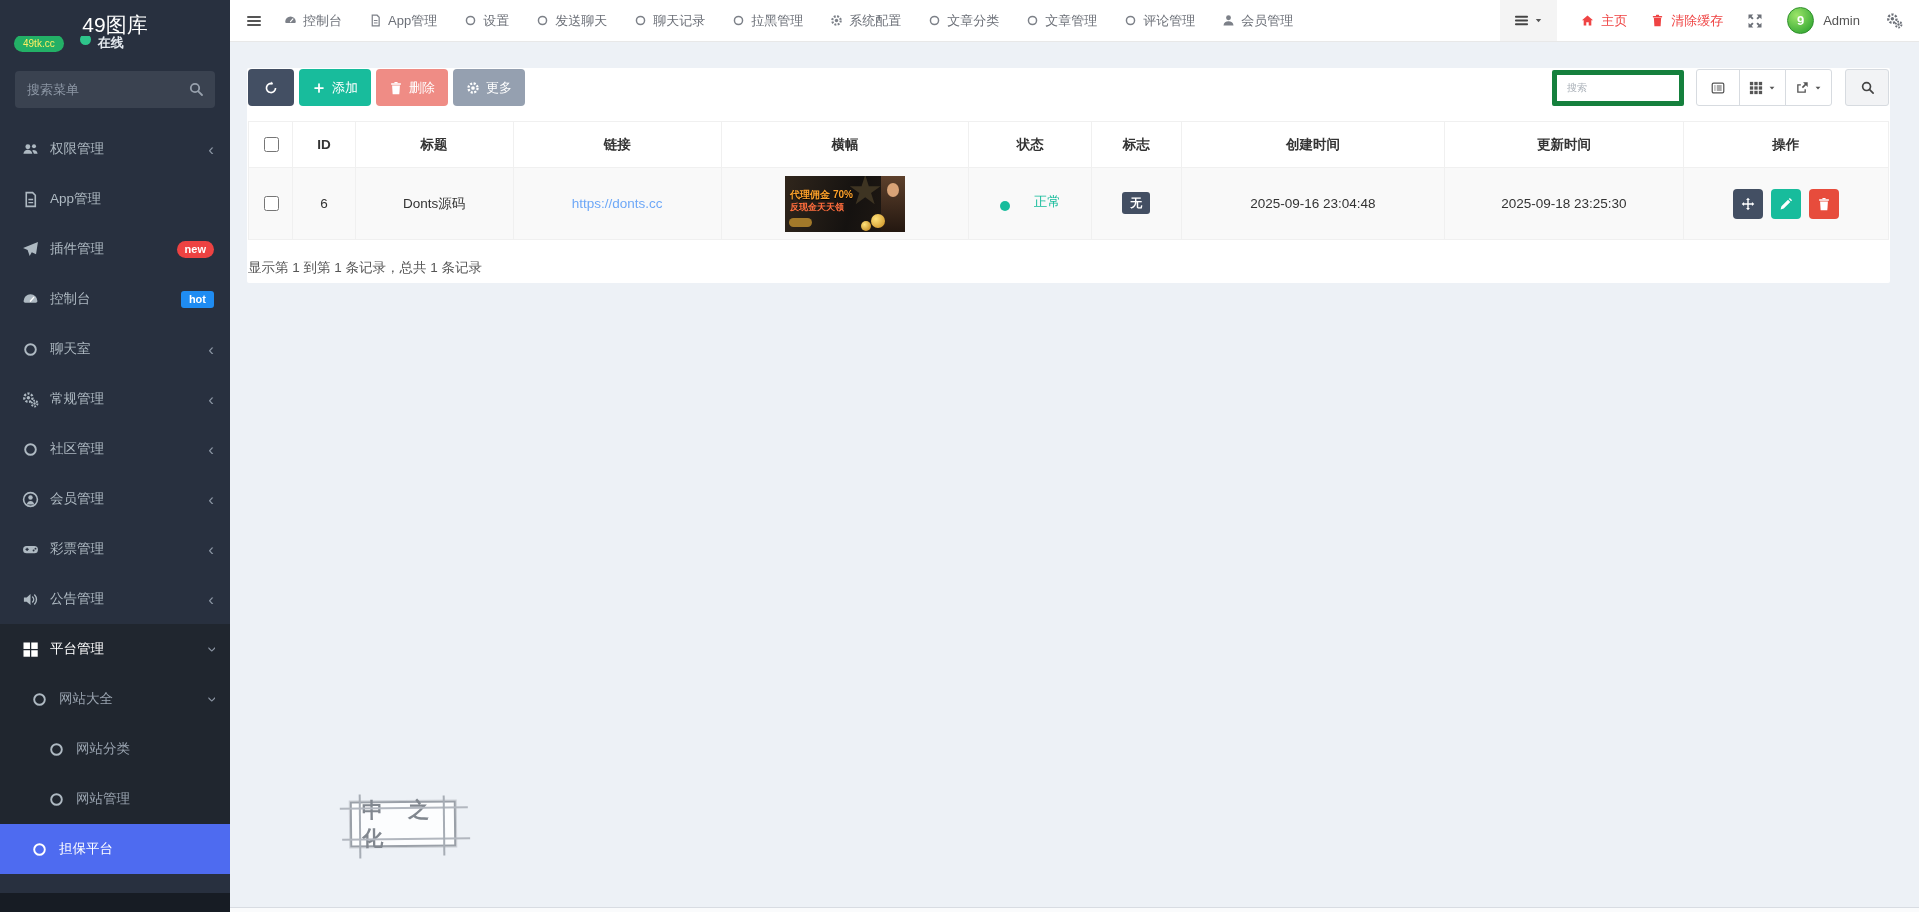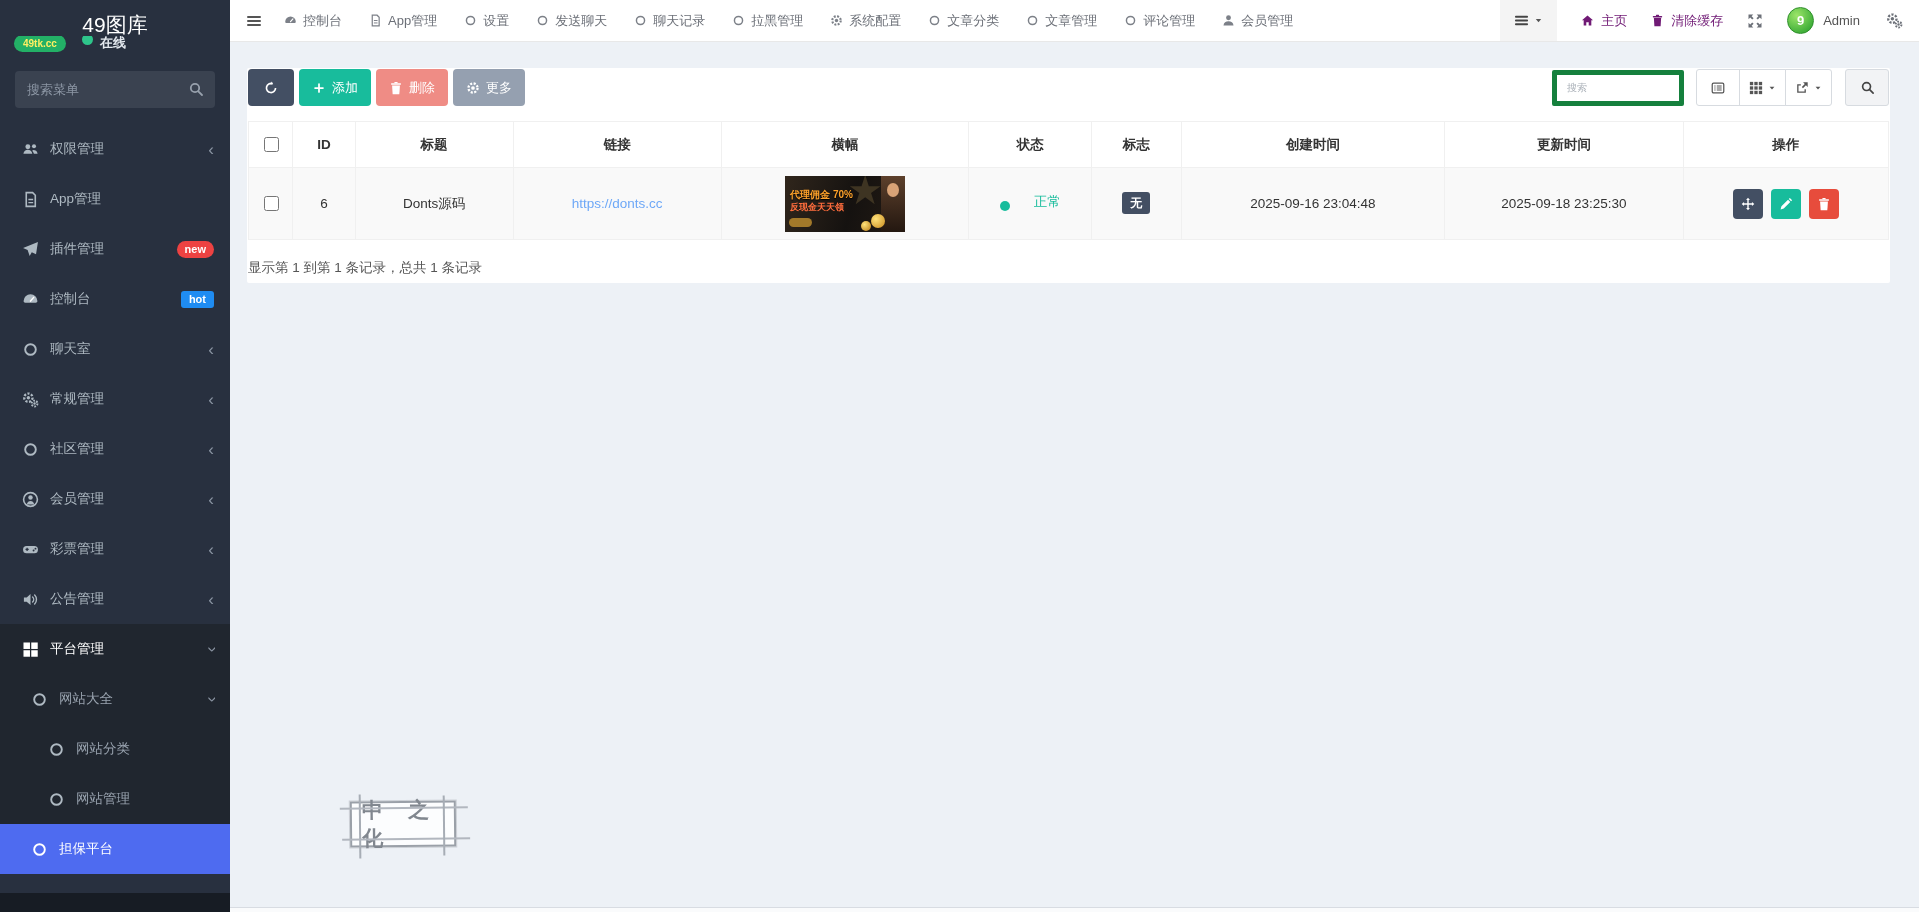--- a/index.html
+++ b/index.html
@@ -5,21 +5,21 @@
   html,body{margin:0;padding:0;width:1919px;height:912px;overflow:hidden;
     font-family:"Liberation Sans","DejaVu Sans",sans-serif;background:#edf1f6;}
   *{box-sizing:border-box}
   svg{width:100%;height:100%;display:block}
   .app{display:flex;width:1919px;height:912px}
 
   
   .sidebar{width:230px;background:#28303f;color:#aeb9c2;flex-shrink:0;display:flex;flex-direction:column}
   .side-title{color:#fff;font-size:21px;text-align:center;padding-top:11px;height:36px;font-weight:400}
   .side-status{display:flex;align-items:center;gap:16px;padding-left:14px;height:20px;overflow:hidden}
-  .site-badge{background:#23b066;color:#ffef62;font-size:10px;font-weight:bold;padding:3px 9px;border-radius:9px;transform:translateY(-3px)}
+  .site-badge{background:#23b066;color:#ffef62;font-size:10px;font-weight:normal;padding:3px 9px;border-radius:9px;transform:translateY(-3px)}
   .online{display:flex;align-items:flex-start;gap:7px;color:#e3e8ee;font-size:13px;font-weight:bold;transform:translateY(-3px)}
   .online .odot{width:11px;height:11px;border-radius:50%;background:#2ec58b}
   .side-search{margin:15px 15px 16px;position:relative}
   .side-search input{width:100%;height:37px;background:#3a4250;border:none;border-radius:4px;color:#86efac;padding:0 34px 0 12px;font-size:13px;outline:none}
   .side-search input::placeholder{color:#8d97a5}
   .side-search .sicon{position:absolute;right:11px;top:10px;width:16px;height:16px;color:#98a1ad}
   .menu{flex:1;display:flex;flex-direction:column}
   .menu-item{height:50px;display:flex;align-items:center;padding:0 16px 0 22px;font-size:13.5px;cursor:pointer;flex-shrink:0}
   .menu-item .mico{width:17px;height:17px;margin-right:11px;flex-shrink:0;display:inline-flex;color:#aeb9c2}
   .menu-item .chev{margin-left:auto;color:#8b95a3;font-size:17px;line-height:1}
@@ -40,21 +40,21 @@
   .topbar{height:42px;background:#fff;border-bottom:1px solid #e8e8e8;display:flex;align-items:center}
   .burger{width:48px;display:flex;justify-content:center;color:#555;cursor:pointer}
   .burger .hico{width:16px;height:16px}
   .tabs{display:flex;align-items:center;gap:27px;margin-left:6px}
   .tab{display:flex;align-items:center;gap:6px;color:#6c7078;font-size:13px;cursor:pointer;white-space:nowrap}
   .tab .tico{width:13px;height:13px;color:#7c8088;display:inline-flex;flex-shrink:0}
   .top-right{margin-left:auto;display:flex;align-items:center;height:100%}
   .menubtn{width:57px;height:100%;background:#f4f4f4;display:flex;align-items:center;justify-content:center;gap:5px;color:#444;cursor:pointer}
   .menubtn .hico{width:15px;height:15px}
   .caret{width:9px;height:9px;display:inline-flex;color:#555}
-  .top-link{display:flex;align-items:center;gap:7px;color:#701a75;font-size:13px;margin-left:24px;cursor:pointer;white-space:nowrap}
+  .top-link{display:flex;align-items:center;gap:7px;color:#ef4444;font-size:13px;margin-left:24px;cursor:pointer;white-space:nowrap}
   .top-link .tico{width:13px;height:13px;display:inline-flex}
   .fs-btn{margin-left:24px;width:16px;height:16px;color:#6c7078;cursor:pointer}
   .avatar{margin-left:24px;width:27px;height:27px;border-radius:50%;background:radial-gradient(circle at 35% 30%,#9ce569,#3fae39 75%);
     display:flex;align-items:center;justify-content:center;color:#fff;font-weight:bold;font-size:13px;border:1px solid #2e8f2b;cursor:pointer}
   .username{margin-left:9px;font-size:13px;color:#555;cursor:pointer}
   .cogs{margin:0 16px 0 26px;width:17px;height:17px;color:#6c7078;cursor:pointer}
 
   
   .content{padding:26px 29px 0 17px}
   .card{background:#fff;padding:1px;border-radius:2px}

